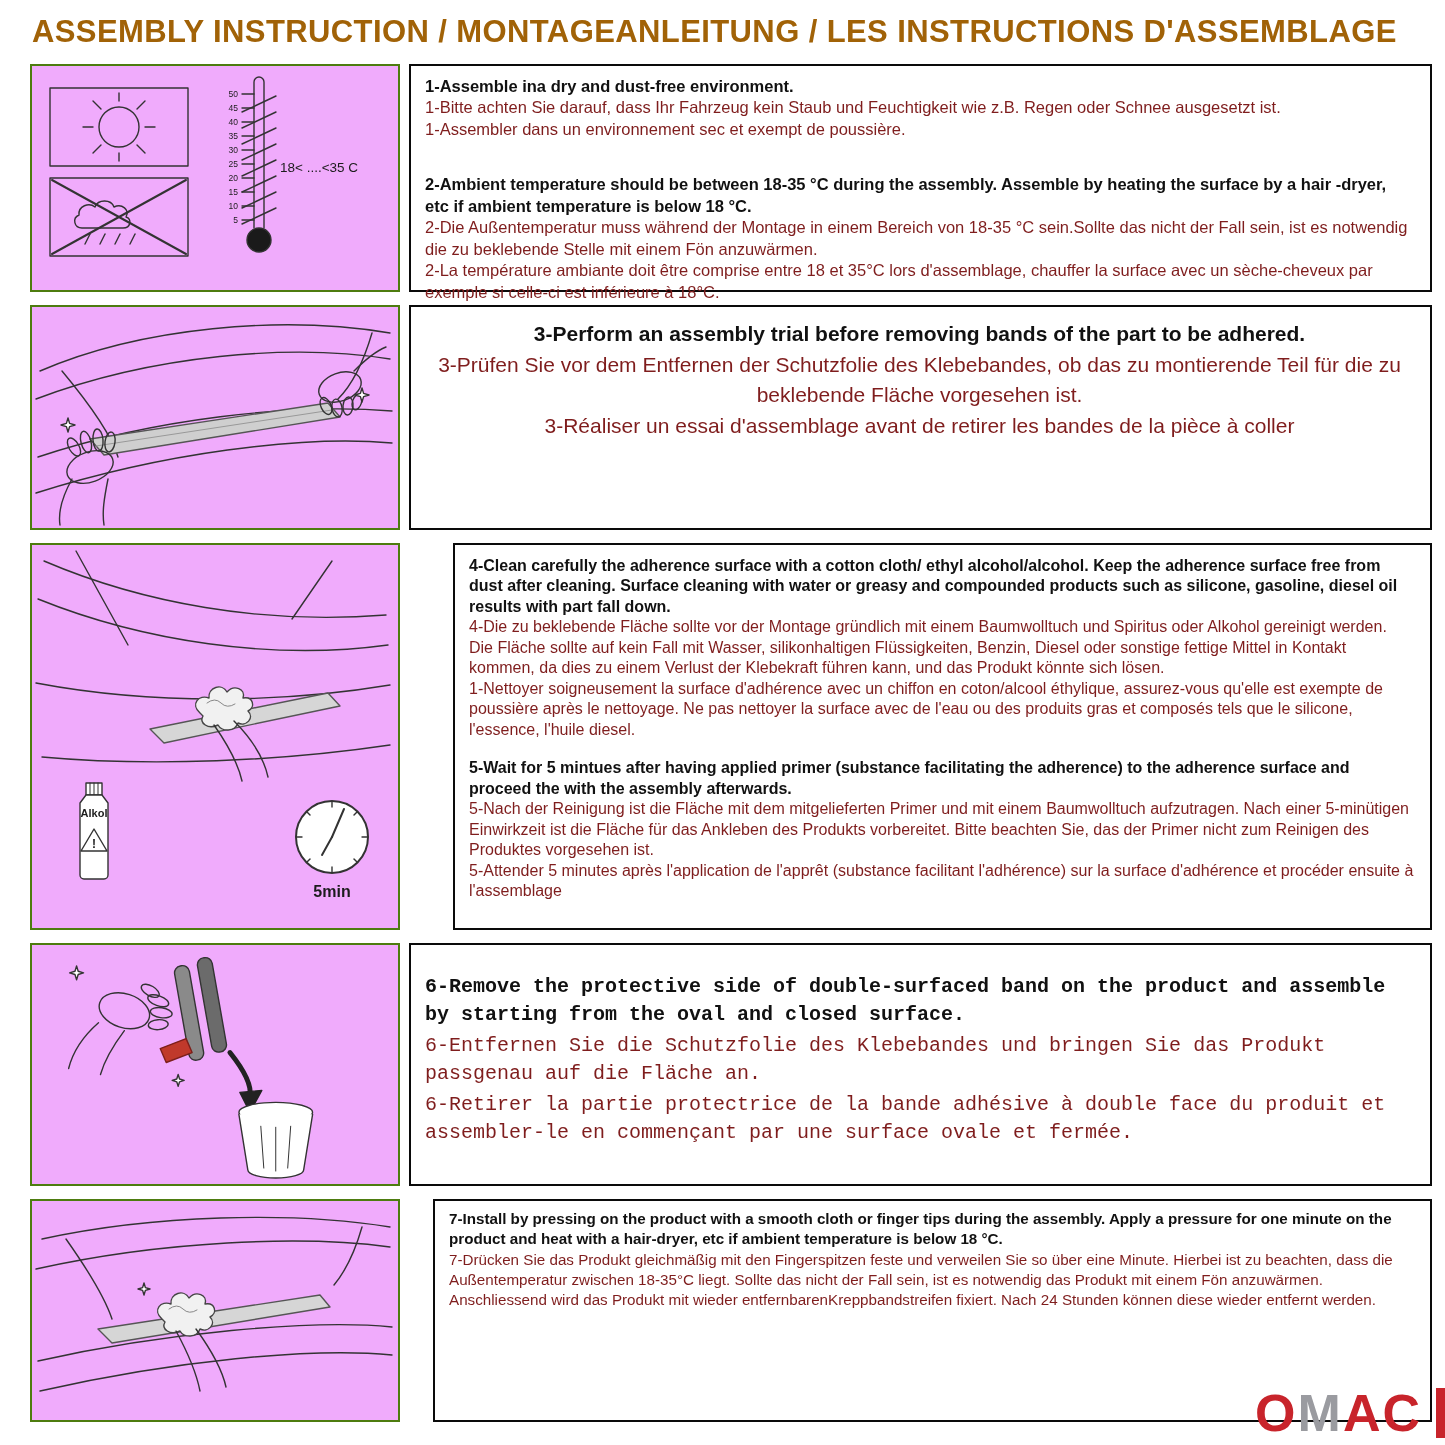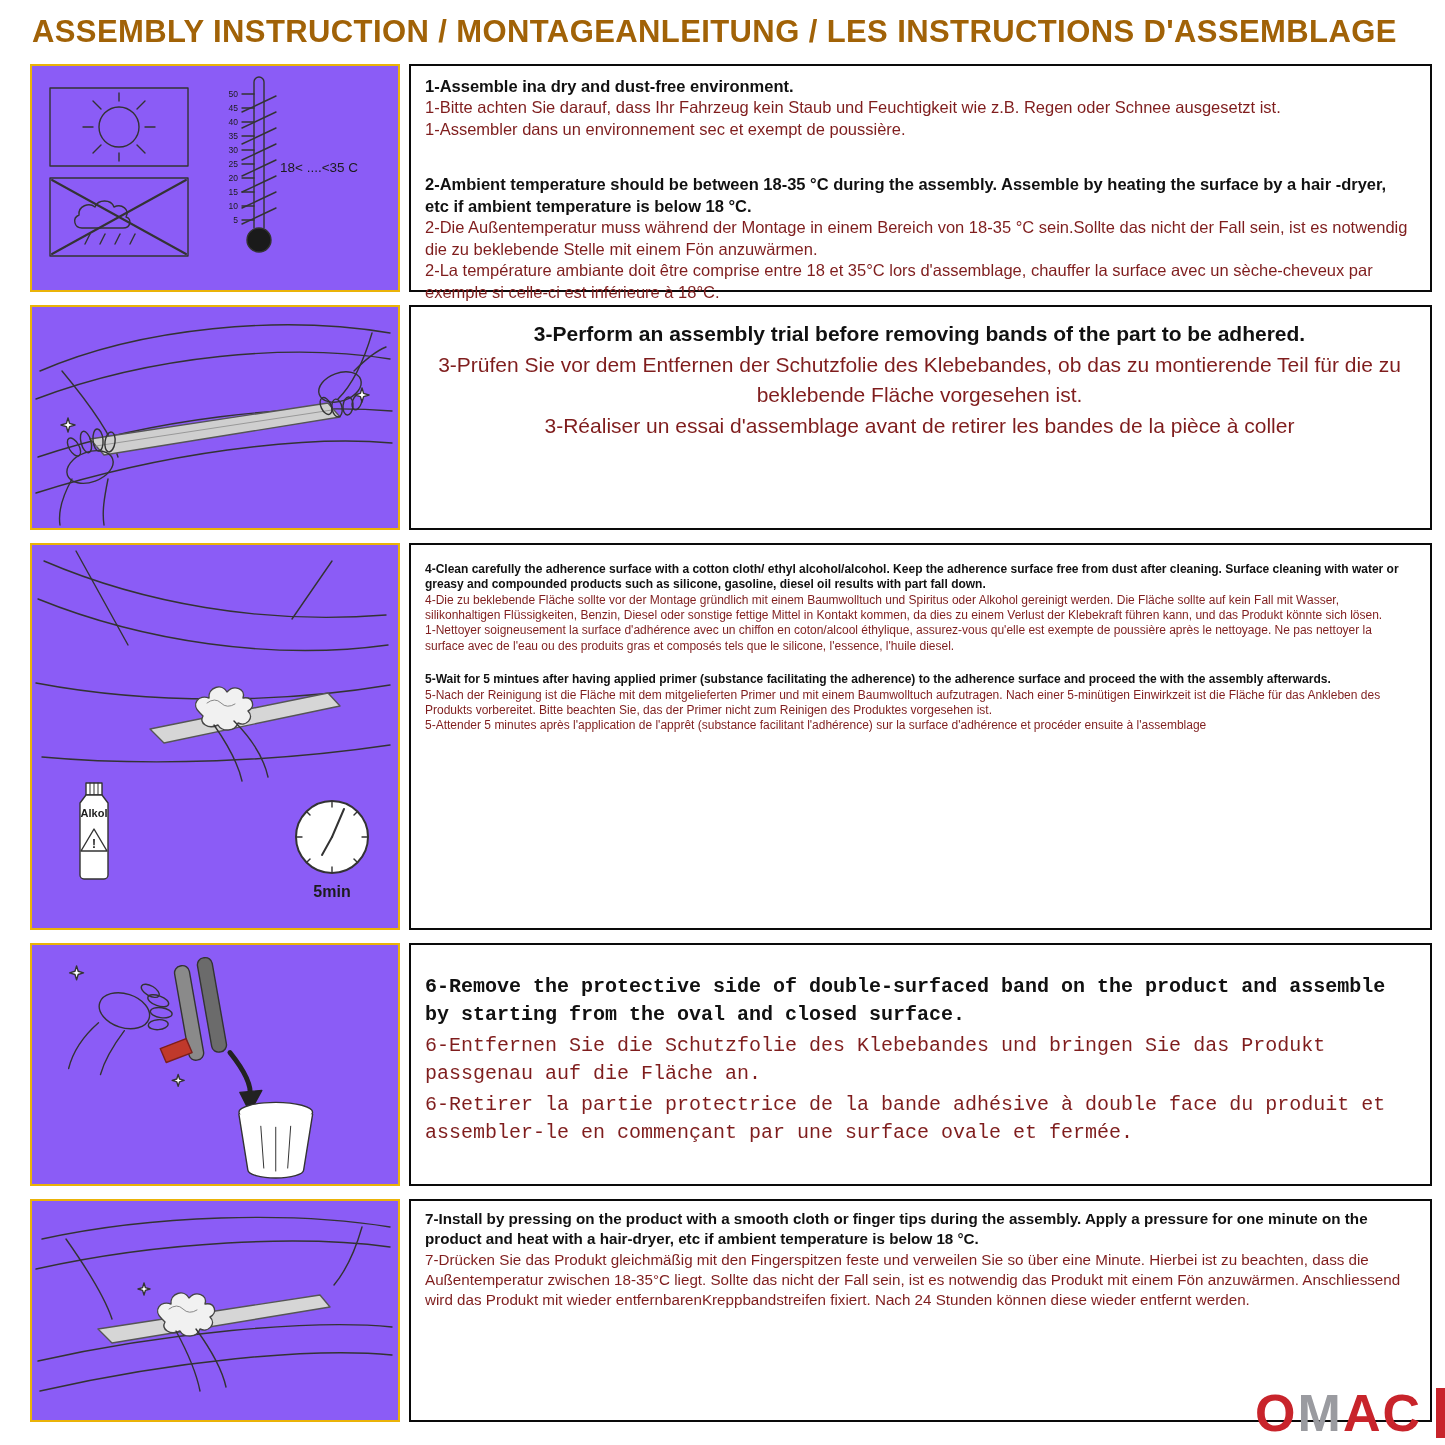--- a/index.html
+++ b/index.html
@@ -1,35 +1,35 @@
 <!DOCTYPE html>
 <html><head>
 <meta charset="utf-8">
 <style>
   html,body{margin:0;padding:0;background:#fff;width:1445px;height:1445px;overflow:hidden;
     font-family:"Liberation Sans",sans-serif;-webkit-font-smoothing:antialiased;}
   .page{position:relative;width:1445px;height:1445px;box-sizing:border-box;padding:10px 13px 0 30px;}
   .title{margin:4px 0 14px 2px;font-size:31px;font-weight:bold;letter-spacing:.4px;color:#a16207;}
   .rows{display:flex;flex-direction:column;gap:13px;}
   .row{display:flex;gap:9px;}
-  .illus-box{flex:0 0 370px;width:370px;border:2px solid #eab308;background:#8b5cf6;box-sizing:border-box;overflow:hidden;}
+  .illus-box{flex:0 0 370px;width:370px;border:2px solid #4d7c0f;background:#f0abfc;box-sizing:border-box;overflow:hidden;}
   .illus-box svg{display:block;width:100%;height:100%;}
   .text-box{flex:1;border:2px solid #0a0a0a;box-sizing:border-box;padding:10px 16px 8px 14px;background:#fff;}
   p{margin:0;}
   .en{font-weight:bold;color:#111;}
   .de,.fr{font-weight:normal;color:#7f1d1d;}
   .t-s{font-size:16.5px;line-height:1.3;}
   .t-s .gap{margin-top:34px;}
   .t-m{font-size:21px;line-height:1.4;text-align:center;}
   .t-m p{margin:2px 0;}
   .t-m2{font-size:20px;line-height:1.42;padding-top:26px;}
   .t-m2 p{margin:2px 0;}
-  .t-d{font-size:12px;line-height:1.28;padding-top:17px;}
+  .t-d{font-size:16px;line-height:1.28;padding-top:11px;margin-left:44px;}
   .t-d .gap{margin-top:18px;}
-  .t-x{font-size:15.2px;line-height:1.34;padding-top:8px;}
+  .t-x{font-size:15.2px;line-height:1.34;padding-top:8px;margin-left:24px;}
   
   .illus :is(path,line,circle,ellipse,rect,polygon){stroke:#333;stroke-width:1.4;fill:none;stroke-linecap:round;stroke-linejoin:round;}
   .illus text{fill:#1c1c1c;stroke:none;font-family:"Liberation Sans",sans-serif;}
   .scale-num{fill:#555;font-size:8.5px;}
   
   .logo{position:absolute;right:0;bottom:6px;display:flex;align-items:center;line-height:1;}
   .logo .ltr{font-size:52px;font-weight:bold;letter-spacing:2px;}
   .logo .red{color:#c8242b;}
   .logo .gray{color:#9a9ba0;}
   .logo-bar{display:inline-block;width:9px;height:50px;background:#c8242b;margin-left:14px;}

